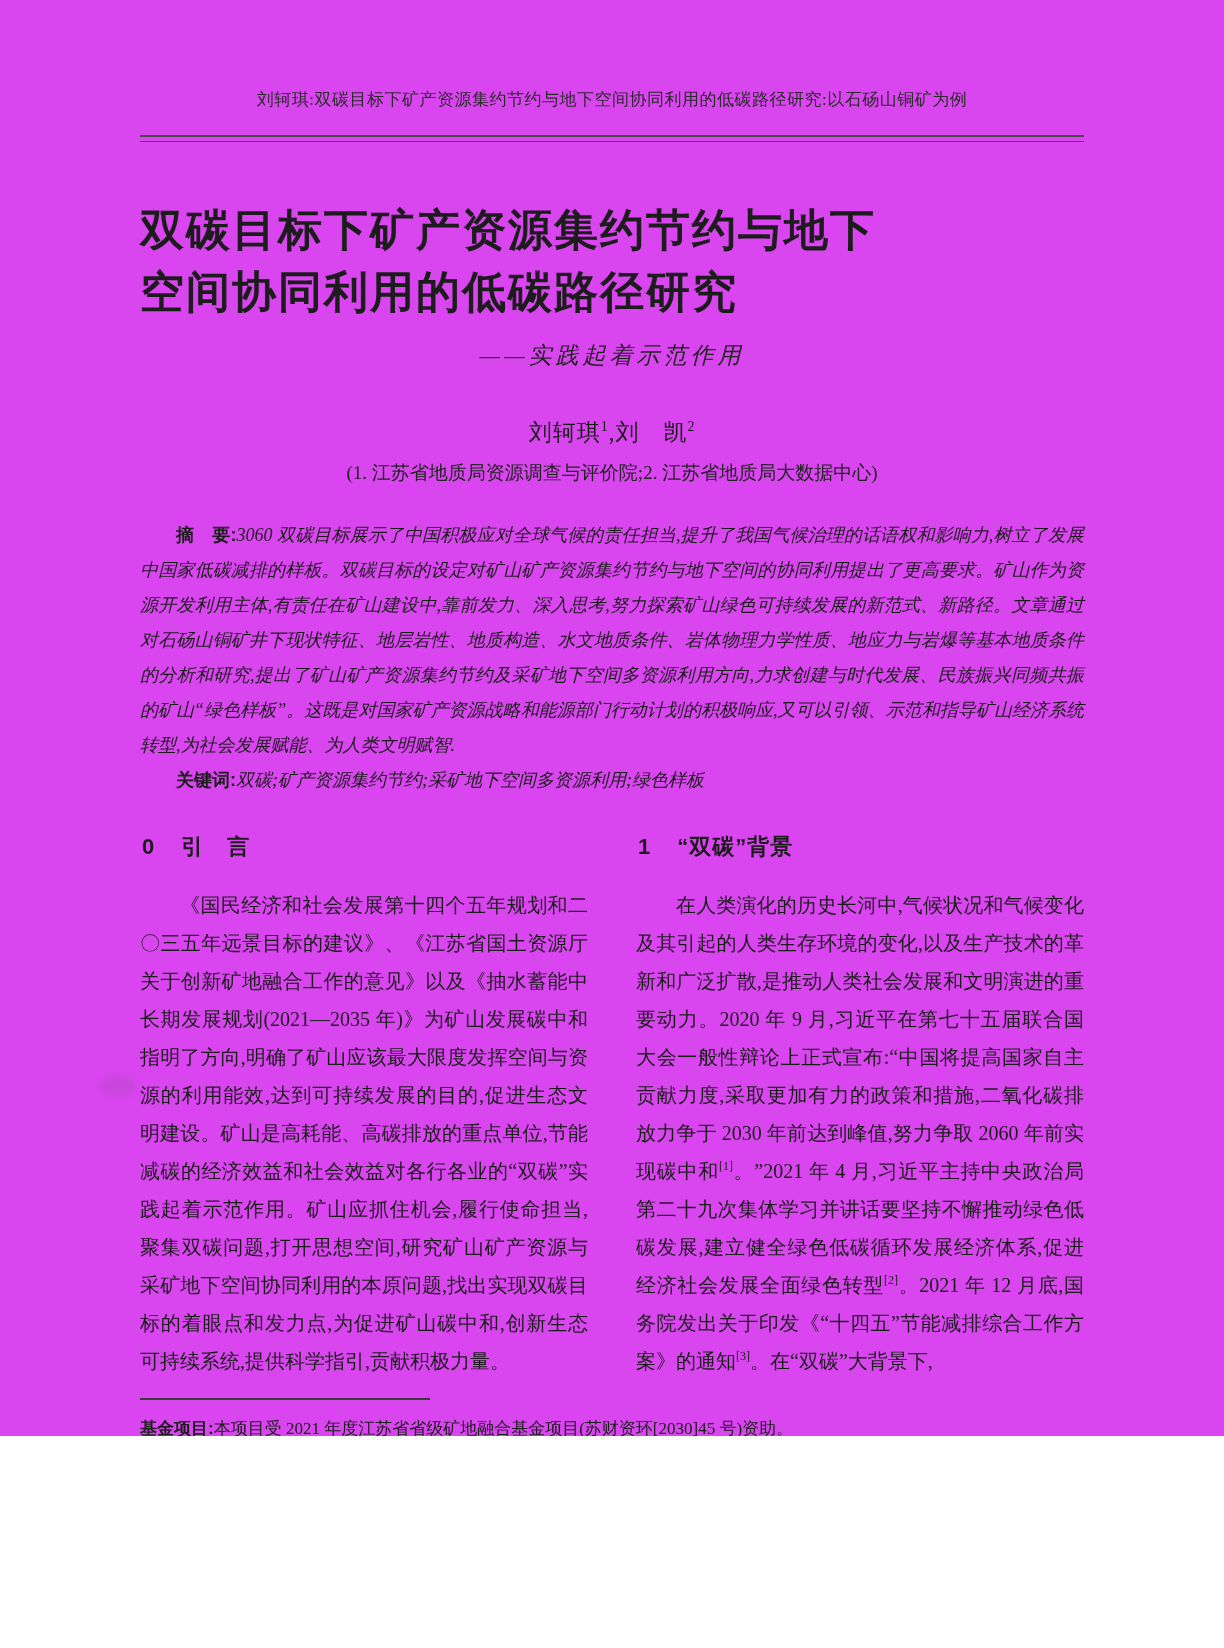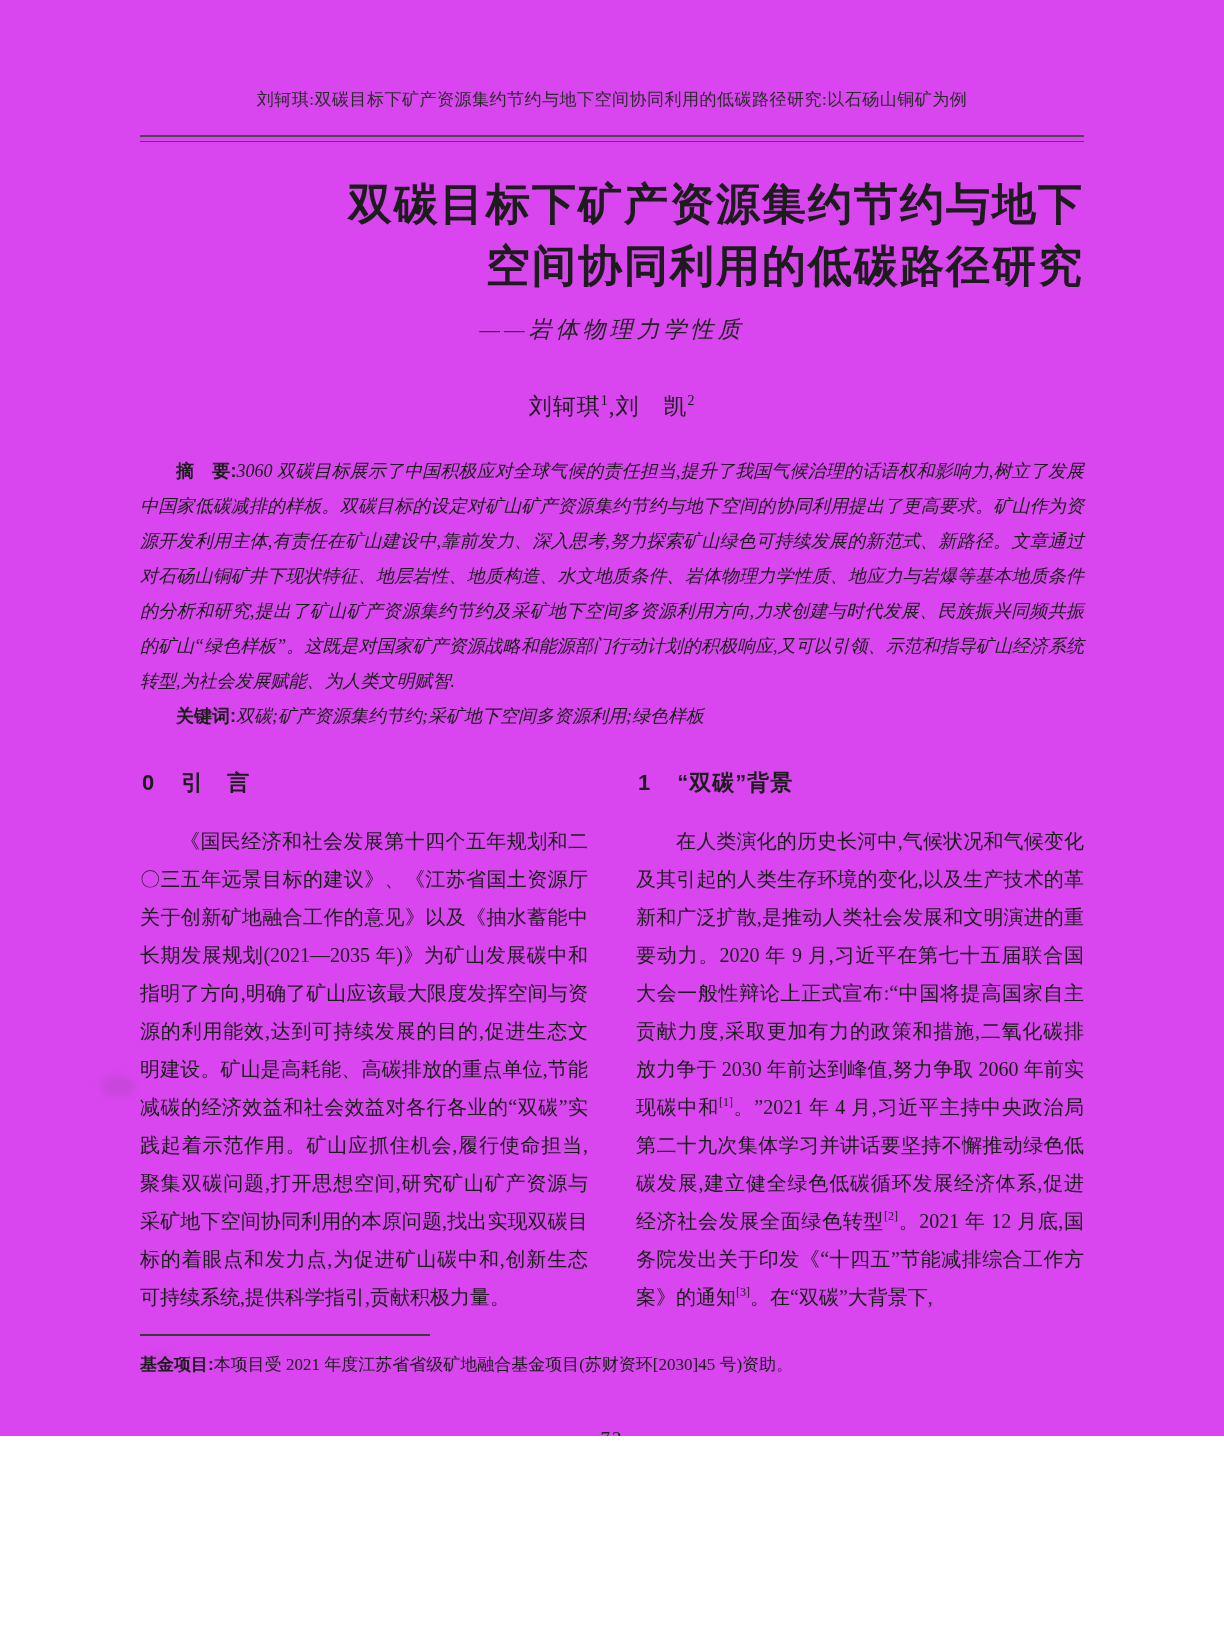--- a/index.html
+++ b/index.html
@@ -23,22 +23,22 @@
     white-space:nowrap;
   }
   .double-rule{
     margin-top:24px;
     height:4px;
     border-top:2px solid #4a4a4a;
     border-bottom:1px solid #4a4a4a;
   }
 
   .article-title{
-    margin:32px 0 0 0;
-    text-align:right;
+    margin:58px 0 0 0;
+    text-align:left;
     font-size:44px;
     font-weight:bold;
     line-height:62px;
     letter-spacing:2px;
   }
   .article-title .t-line{display:block;}
 
   .subtitle{
     margin-top:16px;
     text-align:center;
@@ -145,24 +145,25 @@
   <div class="content">
 
     <div class="running-header">刘轲琪:双碳目标下矿产资源集约节约与地下空间协同利用的低碳路径研究:以石砀山铜矿为例</div>
     <div class="double-rule"></div>
 
     <h1 class="article-title">
         <span class="t-line">双碳目标下矿产资源集约节约与地下</span>
         <span class="t-line">空间协同利用的低碳路径研究</span>
       </h1>
 
-    <div class="subtitle">——岩体物理力学性质</div>
+    <div class="subtitle">——实践起着示范作用</div>
 
     <div class="authors"><span>刘轲琪</span><sup>1</sup><span>,</span><span>刘　凯</span><sup>2</sup></div>
 
+    <div class="affiliation">(1. 江苏省地质局资源调查与评价院;2. 江苏省地质局大数据中心)</div>
 
     <p class="abstract"><span class="hei">摘　要:</span><span>3060 双碳目标展示了中国积极应对全球气候的责任担当,提升了我国气候治理的话语权和影响力,树立了发展中国家低碳减排的样板。双碳目标的设定对矿山矿产资源集约节约与地下空间的协同利用提出了更高要求。矿山作为资源开发利用主体,有责任在矿山建设中,靠前发力、深入思考,努力探索矿山绿色可持续发展的新范式、新路径。文章通过对石砀山铜矿井下现状特征、地层岩性、地质构造、水文地质条件、岩体物理力学性质、地应力与岩爆等基本地质条件的分析和研究,提出了矿山矿产资源集约节约及采矿地下空间多资源利用方向,力求创建与时代发展、民族振兴同频共振的矿山“绿色样板”。这既是对国家矿产资源战略和能源部门行动计划的积极响应,又可以引领、示范和指导矿山经济系统转型,为社会发展赋能、为人类文明赋智.</span></p>
 
     <p class="keywords"><span class="hei">关键词:</span><span>双碳;矿产资源集约节约;采矿地下空间多资源利用;绿色样板</span></p>
 
     <div class="columns">
 
       <div class="col">
         <h2 class="section-heading"><span class="num">0</span><span>引　言</span></h2>
         <p>《国民经济和社会发展第十四个五年规划和二〇三五年远景目标的建议》、《江苏省国土资源厅关于创新矿地融合工作的意见》以及《抽水蓄能中长期发展规划(2021—2035 年)》为矿山发展碳中和指明了方向,明确了矿山应该最大限度发挥空间与资源的利用能效,达到可持续发展的目的,促进生态文明建设。矿山是高耗能、高碳排放的重点单位,节能减碳的经济效益和社会效益对各行各业的“双碳”实践起着示范作用。矿山应抓住机会,履行使命担当,聚集双碳问题,打开思想空间,研究矿山矿产资源与采矿地下空间协同利用的本原问题,找出实现双碳目标的着眼点和发力点,为促进矿山碳中和,创新生态可持续系统,提供科学指引,贡献积极力量。</p>

